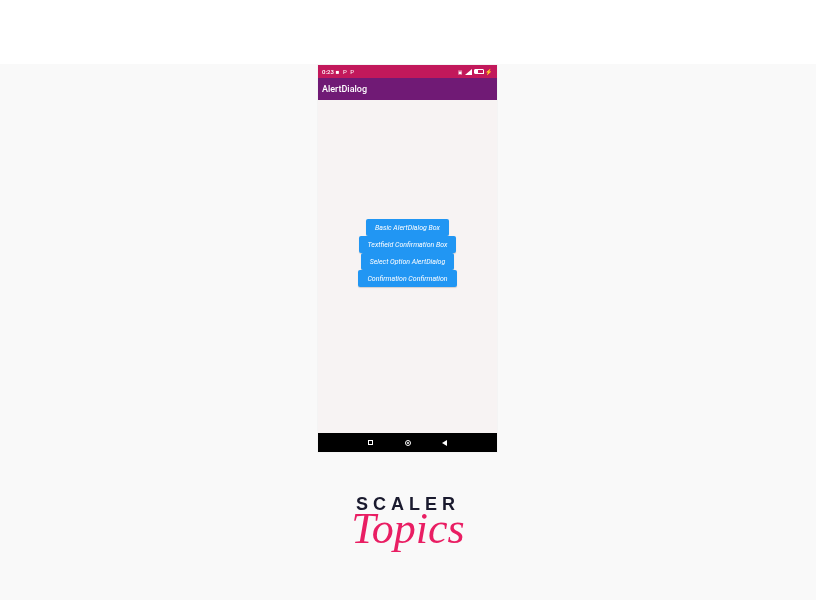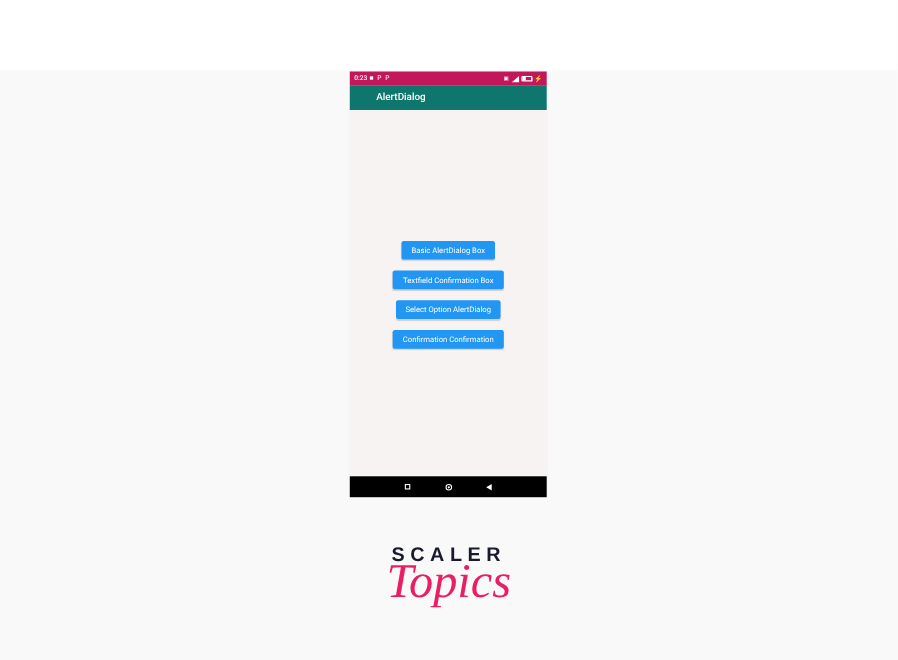--- a/index.html
+++ b/index.html
@@ -42,47 +42,47 @@
       padding: 0 4px;
       font-size: 6px;
       color: #fff;
     }
     .status-left { display: flex; align-items: center; gap: 2px; }
     .status-right { display: flex; align-items: center; gap: 2px; }
     .status-time { font-weight: 500; }
     .status-icons { letter-spacing: 1px; }
     .titlebar {
       height: 22px;
-      background: #0f766e;
+      background: #701a75;
       color: #fff;
       font-size: 9px;
       font-weight: 500;
       display: flex;
       align-items: center;
-      padding-left: 24px;
+      padding-left: 4px;
       text-align: right;
     }
     .app-body {
       flex: 1;
       background: #f7f3f3;
       display: flex;
       flex-direction: column;
       align-items: center;
       padding-top: 119px;
     }
     .app-button {
       background: #2196f3;
       color: #fff;
       font-size: 7px;
       padding: 4.5px 9px;
       border-radius: 2px;
-      margin-bottom: 10px;
       box-shadow: 0 1px 1px rgba(0,0,0,0.15);
       cursor: pointer;
       white-space: nowrap;
+      font-style: italic;
     }
     .navbar {
       height: 19px;
       background: #000;
       display: flex;
       align-items: center;
       justify-content: center;
       gap: 30px;
     }
     .nav-icon { width: 7px; height: 7px; display: flex; align-items: center; justify-content: center; }

